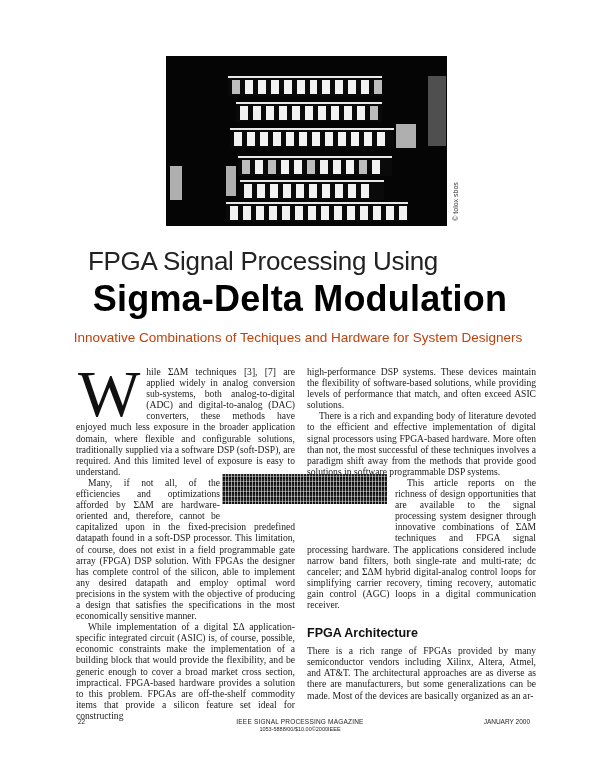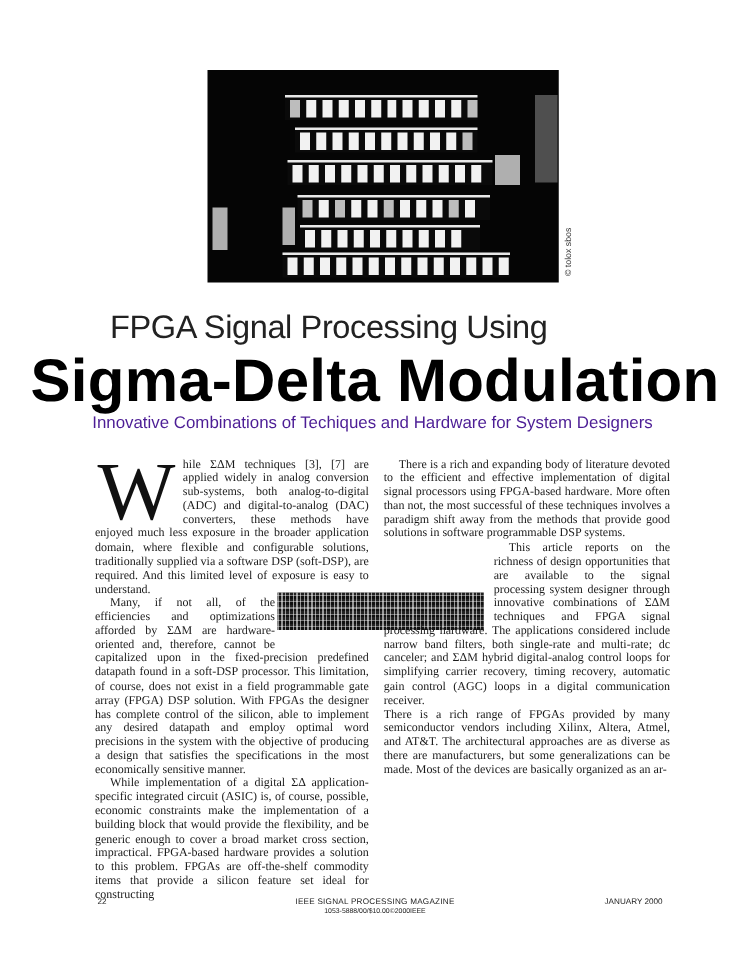--- a/index.html
+++ b/index.html
@@ -7,22 +7,22 @@
 
   .hero { position: absolute; left: 166px; top: 56px; width: 281px; height: 170px; background: #050505; overflow: hidden; }
   .hero .floor { position: absolute; left: 60px; height: 18px; background: #0a0a0a; border-top: 2px solid #e8e8e8; display: flex; gap: 5px; padding-left: 4px; }
   .hero .win { width: 8px; height: 14px; background: #f2f2f2; margin-top: 2px; }
   .hero .win.dim { background: #bdbdbd; }
   .hero .side { position: absolute; background: #d9d9d9; opacity: .8; }
   .credit { position: absolute; left: 450px; top: 180px; width: 12px; height: 48px; }
   .credit span { position: absolute; left: -14px; top: 18px; transform: rotate(-90deg); font-family: "Liberation Sans", sans-serif; font-size: 7px; white-space: nowrap; color: #333; }
 
   .kicker { position: absolute; left: 0; width: 526px; top: 246px; text-align: center; font-family: "Liberation Sans", sans-serif; font-size: 26px; font-weight: normal; letter-spacing: -0.3px; color: #222; }
-  .title { position: absolute; left: 0; width: 600px; top: 278px; text-align: center; font-family: "Liberation Sans", sans-serif; font-size: 48px; font-weight: bold; letter-spacing: 0.2px; color: #000; }
-  .subtitle { position: absolute; left: 0; width: 596px; top: 330px; text-align: center; font-family: "Liberation Sans", sans-serif; font-size: 13.5px; color: #4c1d95; }
+  .title { position: absolute; left: 0; width: 600px; top: 278px; text-align: center; font-family: "Liberation Sans", sans-serif; font-size: 36px; font-weight: bold; letter-spacing: 0.2px; color: #000; }
+  .subtitle { position: absolute; left: 0; width: 596px; top: 330px; text-align: center; font-family: "Liberation Sans", sans-serif; font-size: 13.5px; color: #c2410c; }
 
   .col { position: absolute; font-size: 9.6px; line-height: 11.1px; text-align: justify; color: #1a1a1a; }
   .col p { margin: 0; }
   .col p.indent { text-indent: 12px; }
   .colL { left: 76px; top: 366px; width: 219px; height: 340px; }
   .colR { left: 307px; top: 366px; width: 229px; height: 340px; }
 
   .dropcap { float: left; font-family: "Liberation Serif", serif; font-size: 66px; line-height: 52px; margin: 2px 6px 0 2px; color: #111; }
   .inset { position: absolute; left: 222px; top: 474px; width: 165px; height: 30px;
     background:
@@ -141,22 +141,24 @@
 
 <div class="inset"></div>
 
 <div class="col colL">
   <p><span class="dropcap">W</span><span>hile ΣΔM techniques [3], [7] are applied widely in analog conversion sub-systems, both analog-to-digital (ADC) and digital-to-analog (DAC) converters, these methods have enjoyed much less exposure in the broader application domain, where flexible and configurable solutions, traditionally supplied via a software DSP (soft-DSP), are required. And this limited level of exposure is easy to understand.</span></p>
   <p class="indent"><span class="float-spacer-L"></span><span>Many, if not all, of the efficiencies and optimizations afforded by ΣΔM are hardware-oriented and, therefore, cannot be capitalized upon in the fixed-precision predefined datapath found in a soft-DSP processor. This limitation, of course, does not exist in a field programmable gate array (FPGA) DSP solution. With FPGAs the designer has complete control of the silicon, able to implement any desired datapath and employ optimal word precisions in the system with the objective of producing a design that satisfies the specifications in the most economically sensitive manner.</span></p>
   <p class="indent">While implementation of a digital ΣΔ application-specific integrated circuit (ASIC) is, of course, possible, economic constraints make the implementation of a building block that would provide the flexibility, and be generic enough to cover a broad market cross section, impractical. FPGA-based hardware provides a solution to this problem. FPGAs are off-the-shelf commodity items that provide a silicon feature set ideal for constructing</p>
 </div>
 
 <div class="col colR">
+  <p>high-performance DSP systems. These devices maintain the flexibility of software-based solutions, while providing levels of performance that match, and often exceed ASIC solutions.</p>
   <p class="indent">There is a rich and expanding body of literature devoted to the efficient and effective implementation of digital signal processors using FPGA-based hardware. More often than not, the most successful of these techniques involves a paradigm shift away from the methods that provide good solutions in software programmable DSP systems.</p>
   <p class="indent"><span class="float-spacer-R"></span><span>This article reports on the richness of design opportunities that are available to the signal processing system designer through innovative combinations of ΣΔM techniques and FPGA signal processing hardware. The applications considered include narrow band filters, both single-rate and multi-rate; dc canceler; and ΣΔM hybrid digital-analog control loops for simplifying carrier recovery, timing recovery, automatic gain control (AGC) loops in a digital communication receiver.</span></p>
+  <p class="section-head">FPGA Architecture</p>
   <p>There is a rich range of FPGAs provided by many semiconductor vendors including Xilinx, Altera, Atmel, and AT&amp;T. The architectural approaches are as diverse as there are manufacturers, but some generalizations can be made. Most of the devices are basically organized as an ar-</p>
 </div>
 
 <div class="footer">
   <span class="pg">22</span>
   <span class="mag">IEEE SIGNAL PROCESSING MAGAZINE</span>
   <span class="issn">1053-5888/00/$10.00©2000IEEE</span>
   <span class="date">JANUARY 2000</span>
 </div>
 

